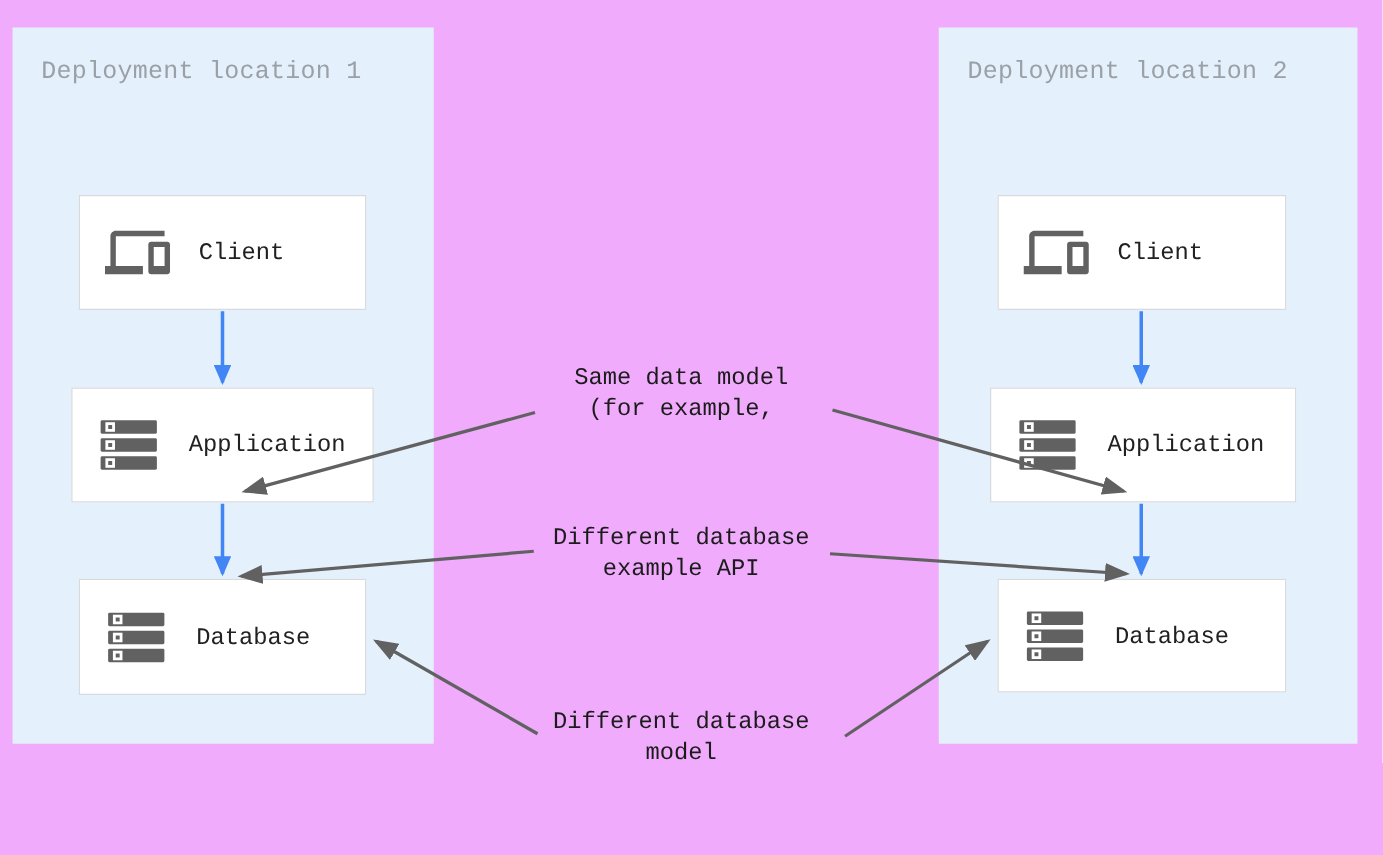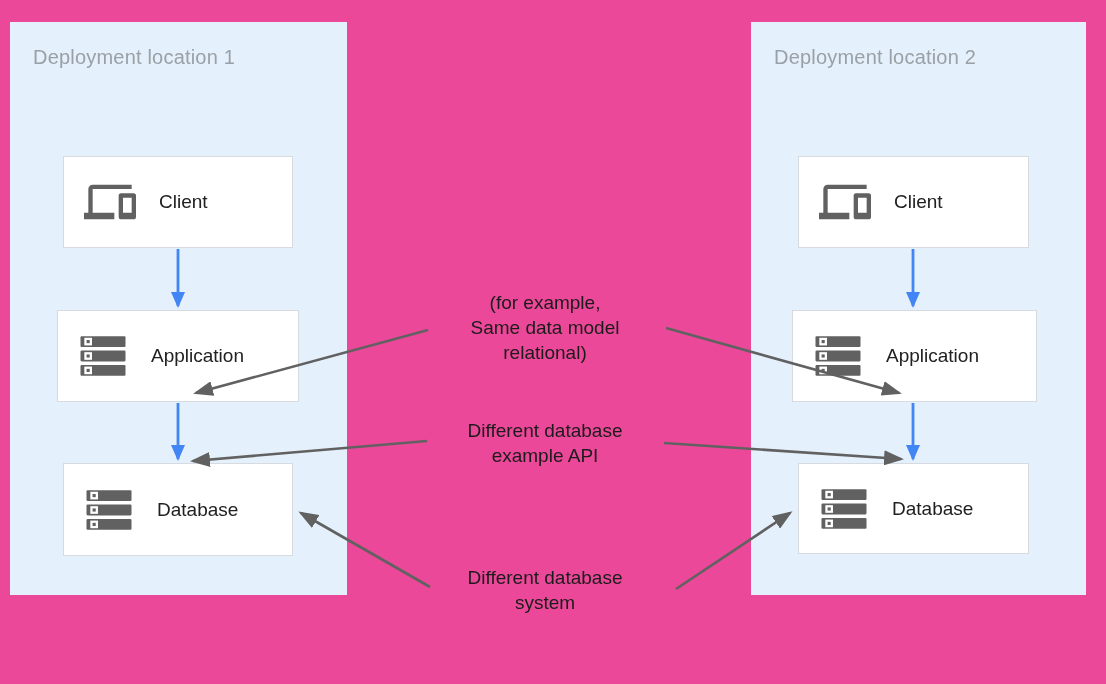--- a/index.html
+++ b/index.html
@@ -1,18 +1,18 @@
 <!DOCTYPE html>
 <html><head>
 <meta charset="utf-8">
 <style>
   html,body{margin:0;padding:0;background:#ffffff;}
   .stage{
-    position:relative;width:1106px;height:684px;background:#ec4899;
-    font-family:Liberation Sans, sans-serif;overflow:hidden;
+    position:relative;width:1106px;height:684px;background:#f0abfc;
+    font-family:Liberation Mono, monospace;overflow:hidden;
   }
   .panel{
     position:absolute;top:22px;width:337px;height:573px;
     background:#e4f0fb;
   }
   .panel-left{left:10px;}
   .panel-right{left:751px;width:335px;}
   .panel-title{
     position:absolute;left:23px;top:24px;
     font-size:20px;color:#9aa0a6;letter-spacing:.2px;
@@ -131,33 +131,32 @@
             <rect x="4.2" y="4.4" width="2.4" height="2.4"></rect>
             <rect x="4.2" y="10.8" width="2.4" height="2.4"></rect>
             <rect x="4.2" y="17.2" width="2.4" height="2.4"></rect>
           </g>
       </svg>
     </span>
     <span class="box-label">Database</span>
   </div>
 
   <div class="annotation" style="left:430px;top:290px;">
+    <div>Same data model</div>
     <div>(for example,</div>
-    <div>Same data model</div>
-    <div>relational)</div>
   </div>
 
   <div class="annotation" style="left:430px;top:418px;">
     <div>Different database</div>
     <div>example API</div>
   </div>
 
   <div class="annotation" style="left:430px;top:565px;">
     <div>Different database</div>
-    <div>system</div>
+    <div>model</div>
   </div>
 
   <svg class="arrows" width="1106" height="684" viewBox="0 0 1106 684">
     <defs>
       <marker id="blueHead" markerUnits="userSpaceOnUse" markerWidth="16" markerHeight="14" viewBox="0 0 16 14" refX="14" refY="7" orient="auto">
         <path d="M0,0 L16,7 L0,14 Z" fill="#4285f4"></path>
       </marker>
       <marker id="grayHead" markerUnits="userSpaceOnUse" markerWidth="20" markerHeight="15" viewBox="0 0 20 15" refX="17" refY="7.5" orient="auto">
         <path d="M0,0 L20,7.5 L0,15 Z" fill="#616161"></path>
       </marker>

